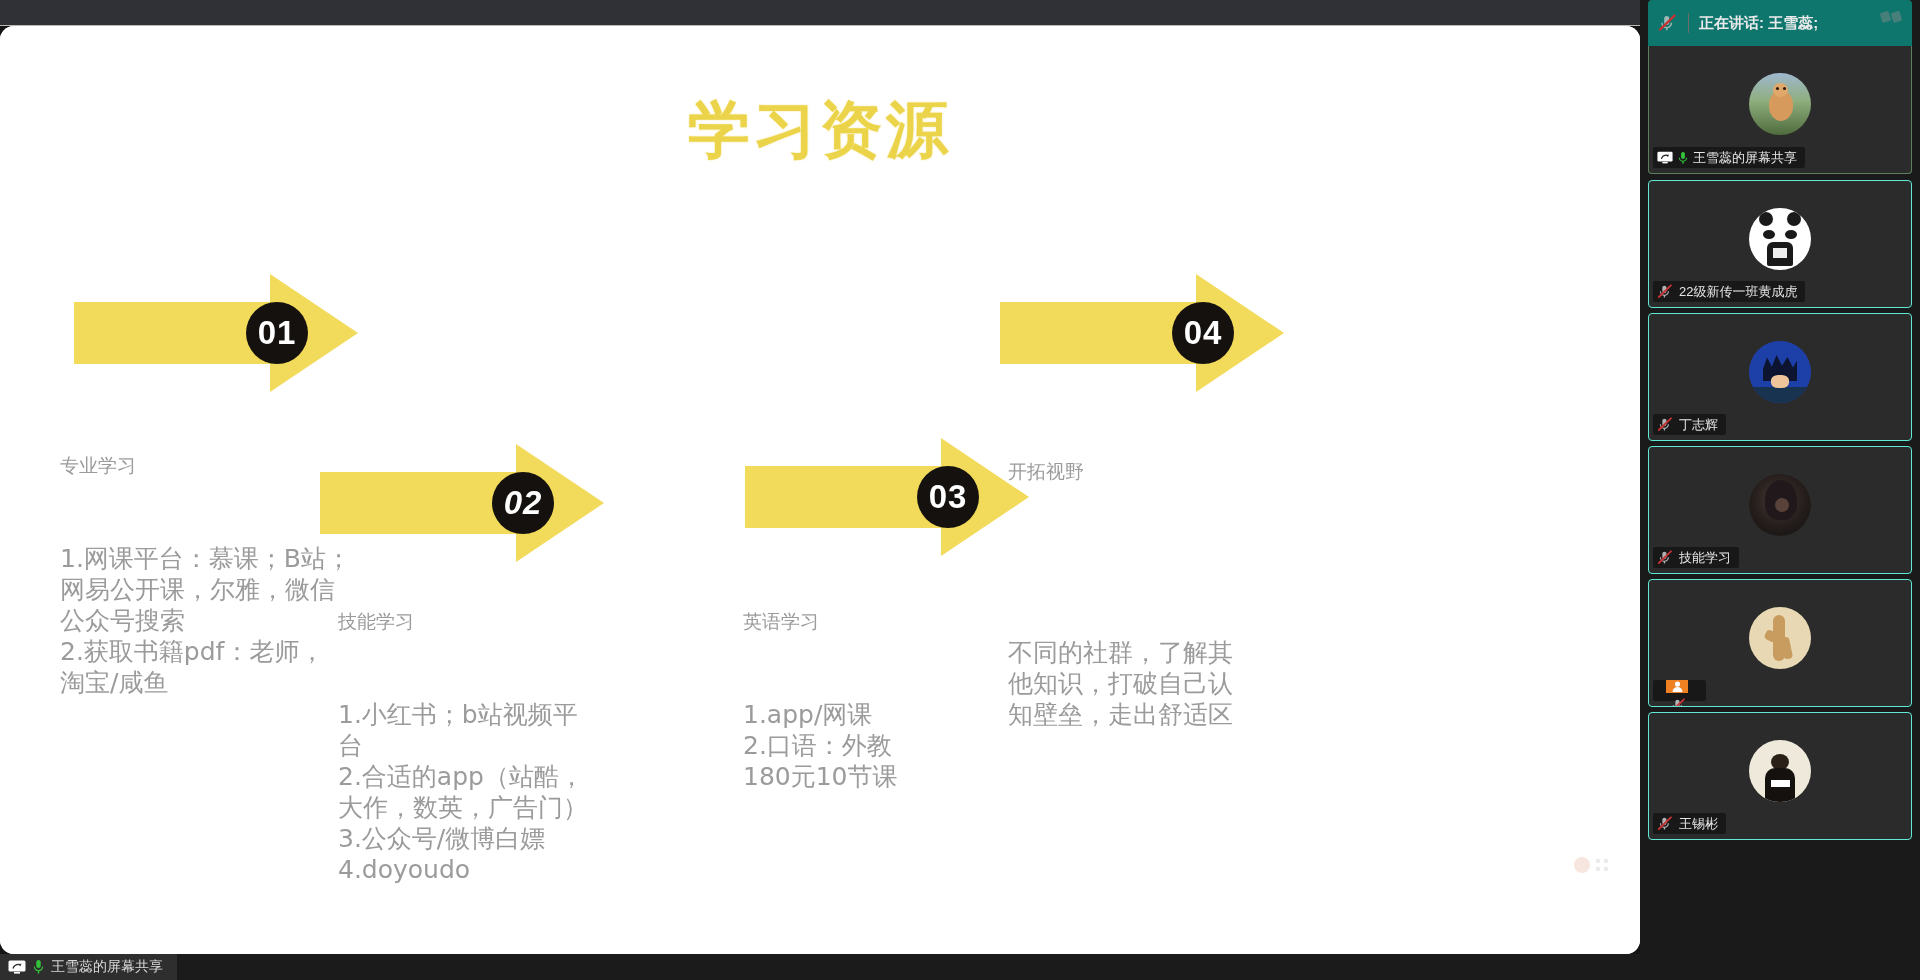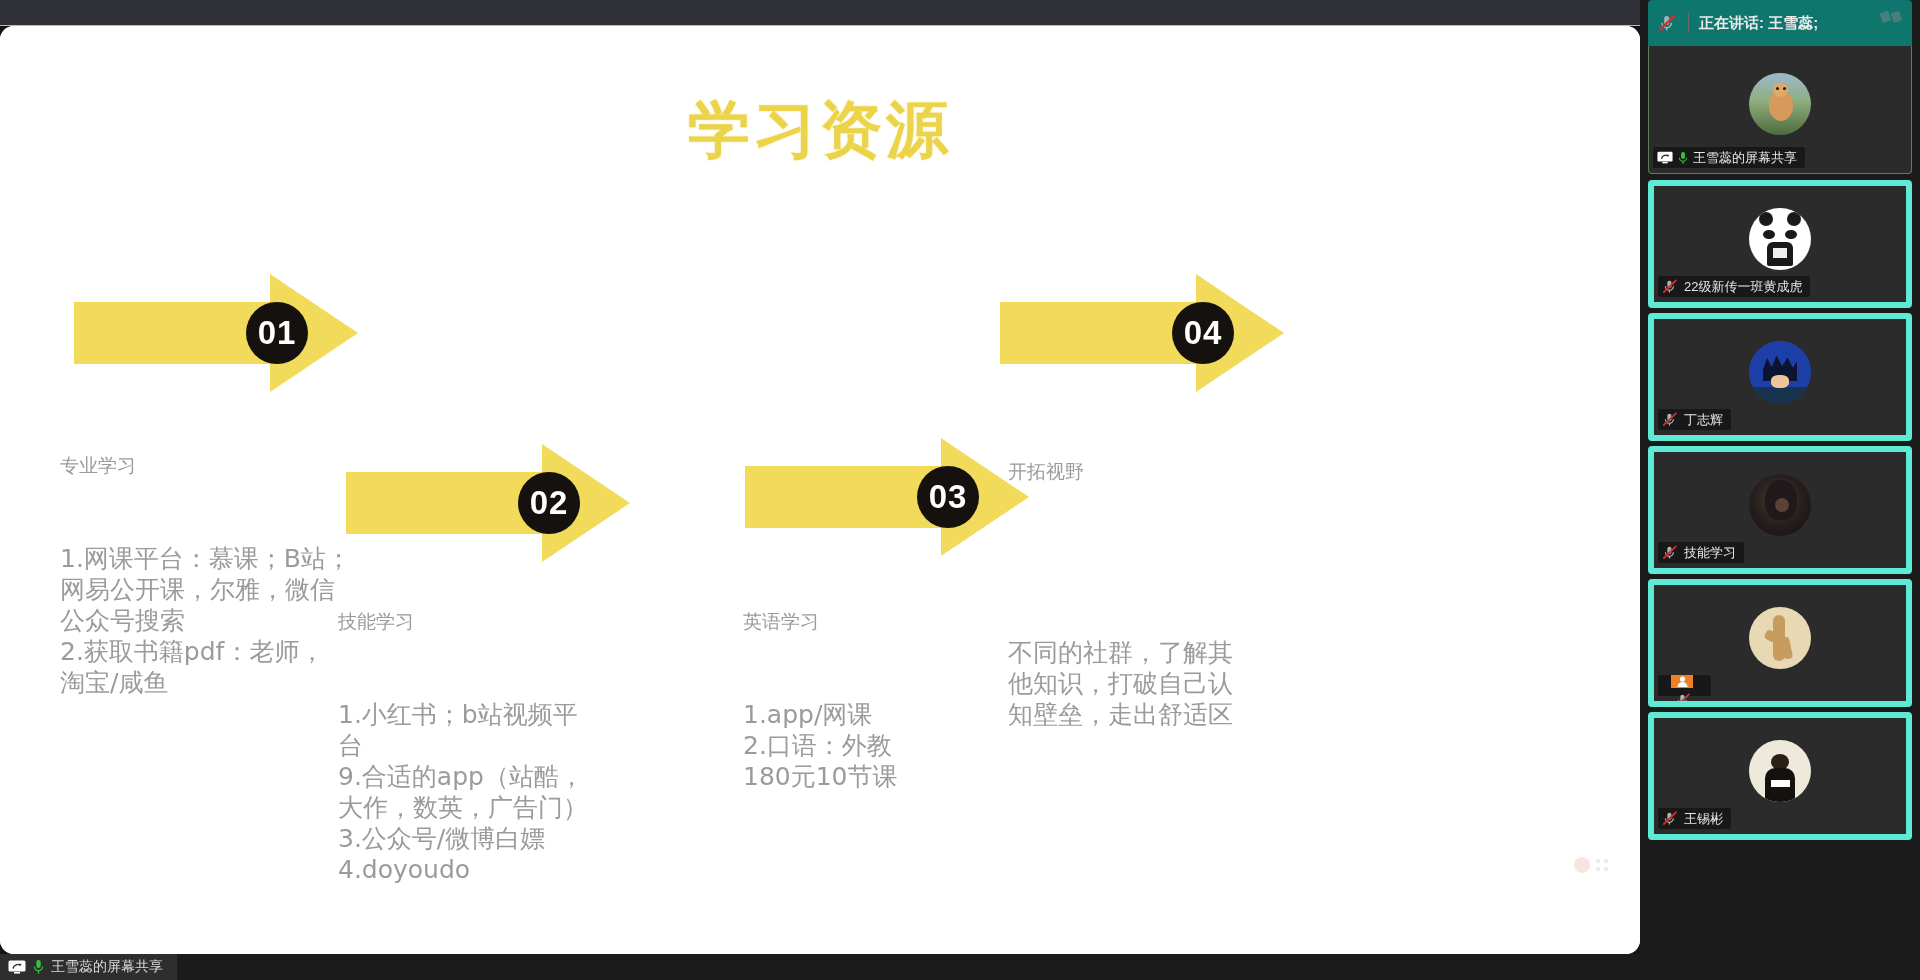--- a/index.html
+++ b/index.html
@@ -117,21 +117,21 @@
   .rail-header .who { color: #eaeaea; font-size: 15px; font-weight: bold; }
   .rail-collapse {
     position: absolute; right: 6px; top: 6px;
     width: 28px; height: 22px; opacity: .45;
   }
 
   .tile {
     position: relative;
     height: 128px;
     background: #2b2b2b;
-    border: 6px solid #5eead4;
+    border: 1px solid #5eead4;
     border-radius: 4px;
     margin-bottom: 5px;
     overflow: hidden;
   }
   .tile.active { border: 1px solid #5d7e5d; border-radius: 0 0 4px 4px; margin-bottom: 6px; }
   .tile.first { border-top: none; }
 
   .avatar {
     position: absolute; left: 50%; top: 46%;
     transform: translate(-50%, -50%);
@@ -172,21 +172,21 @@
     <div class="slide">
 
       <div class="slide-title">学习资源</div>
 
       <div class="arrow-block" style="left:74px; top:248px; width:330px; height:118px;">
         <div class="arrow-shaft"></div>
         <div class="arrow-head"></div>
         <div class="arrow-badge">01</div>
       </div>
 
-      <div class="arrow-block" style="left:346px; top:418px; width:330px; height:118px;">
+      <div class="arrow-block" style="left:320px; top:418px; width:330px; height:118px;font-style:italic;">
         <div class="arrow-shaft"></div>
         <div class="arrow-head"></div>
         <div class="arrow-badge">02</div>
       </div>
 
       <div class="arrow-block" style="left:745px; top:412px; width:330px; height:118px;padding-left:32px;">
         <div class="arrow-shaft"></div>
         <div class="arrow-head"></div>
         <div class="arrow-badge">03</div>
       </div>
@@ -203,21 +203,21 @@
 网易公开课，尔雅，微信
 公众号搜索
 2.获取书籍pdf：老师，
 淘宝/咸鱼</div>
       </div>
 
       <div class="note" style="left:338px; top:518px; width:270px;">
         <div class="note-heading">技能学习</div>
         <div>1.小红书；b站视频平
 台
-9.合适的app（站酷，
+2.合适的app（站酷，
 大作，数英，广告门）
 3.公众号/微博白嫖
 4.doyoudo</div>
       </div>
 
       <div class="note" style="left:743px; top:518px; width:260px;">
         <div class="note-heading">英语学习</div>
         <div>1.app/网课
 2.口语：外教
 180元10节课</div>

